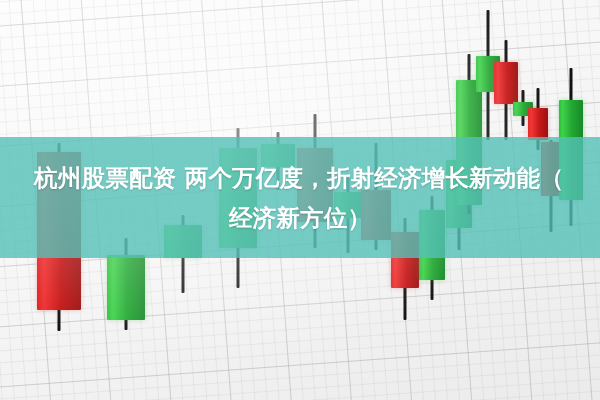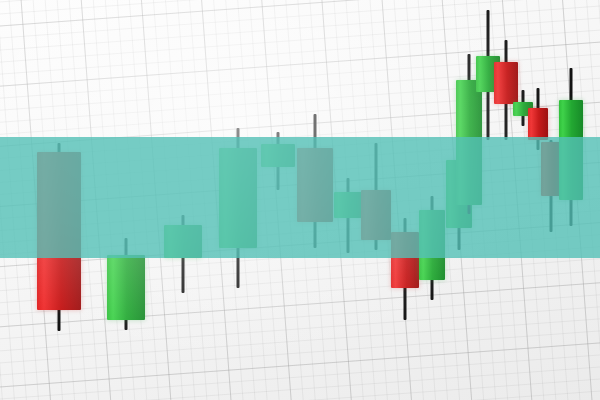--- a/index.html
+++ b/index.html
@@ -146,14 +146,18 @@
       <div class="candle" style="left: 559px; width: 24px; top: 0px; height: 400px;">
         <div class="wick" style="top: 68px; height: 158px;"></div>
         <div class="body up" style="top: 100px; height: 100px;"></div>
       </div>
     </div>
 
   <div id="vignette"></div>
 
   <div id="band" style="top: 137px; height: 121px; background: rgba(84, 193, 183, 0.8);"></div>
 
+  <div id="headline" style="top: 137px; height: 121px; color: rgb(255, 255, 255);">
+    <span class="ln ln1">杭州股票配资 两个万亿度，折射经济增长新动能（</span>
+    <span class="ln ln2">经济新方位）</span>
+  </div>
 
 </div>
 
 </body></html>

